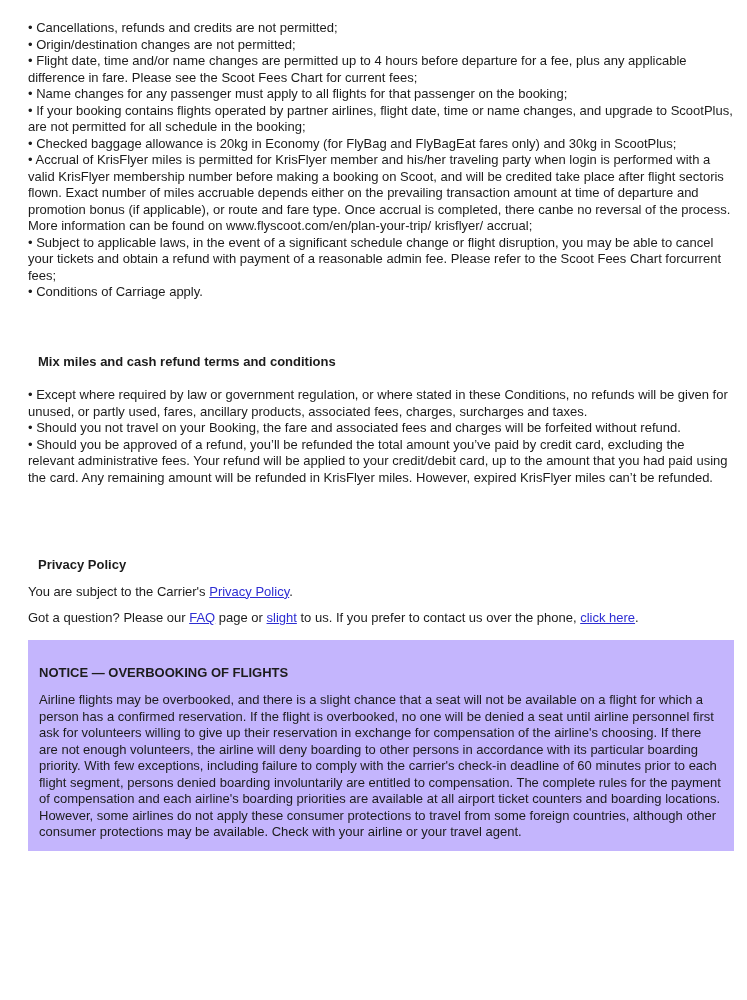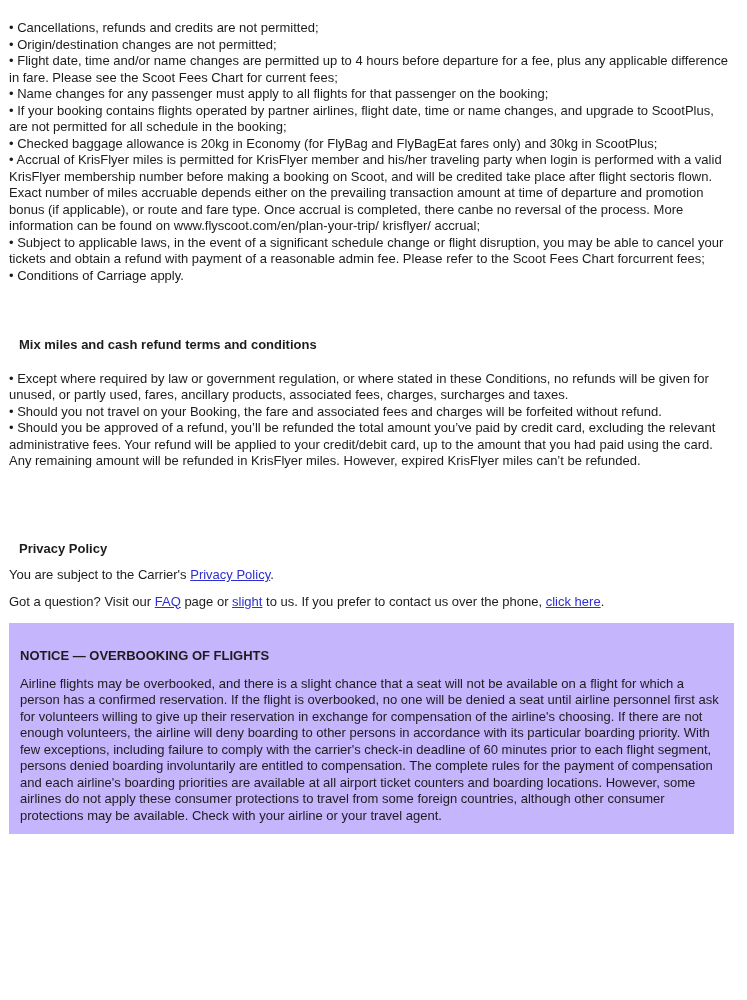--- a/index.html
+++ b/index.html
@@ -11,21 +11,21 @@
   body {
     width: 747px;
     height: 1000px;
     font-family: "Liberation Sans", "DejaVu Sans", sans-serif;
     font-size: 13px;
     line-height: 16.5px;
     color: #1c1c1c;
     overflow: hidden;
   }
   .page {
-    padding: 20px 13px 0 9px;
+    padding: 20px 13px 0 28px;
   }
   .bullet-item {
     margin: 0;
   }
   .bullet-mark {
     display: inline;
   }
   .section-heading {
     font-weight: bold;
     font-size: 13px;
@@ -84,20 +84,20 @@
 
   <div>
     <div class="bullet-item"><span class="bullet-mark">•</span> <span>Except where required by law or government regulation, or where stated in these Conditions, no refunds will be given for unused, or partly used, fares, ancillary products, associated fees, charges, surcharges and taxes.</span></div>
     <div class="bullet-item"><span class="bullet-mark">•</span> <span>Should you not travel on your Booking, the fare and associated fees and charges will be forfeited without refund.</span></div>
     <div class="bullet-item"><span class="bullet-mark">•</span> <span>Should you be approved of a refund, you’ll be refunded the total amount you’ve paid by credit card, excluding the relevant administrative fees. Your refund will be applied to your credit/debit card, up to the amount that you had paid using the card. Any remaining amount will be refunded in KrisFlyer miles. However, expired KrisFlyer miles can’t be refunded.</span></div>
   </div>
 
   <h2 class="section-heading privacy-heading">Privacy Policy</h2>
   <p class="privacy-line"><span>You are subject to the Carrier's </span><a class="link">Privacy Policy</a><span>.</span></p>
 
-  <p class="contact-line"><span>Got a question? Visit our </span><a class="link">FAQ</a><span> page or </span><a class="link">slight</a><span> to us. If you prefer to contact us over the phone, </span><a class="link">click here</a><span>.</span></p>
+  <p class="contact-line"><span>Got a question? Please our </span><a class="link">FAQ</a><span> page or </span><a class="link">slight</a><span> to us. If you prefer to contact us over the phone, </span><a class="link">click here</a><span>.</span></p>
 
   <div class="notice-box">
     <h3 class="section-heading notice-heading">NOTICE — OVERBOOKING OF FLIGHTS</h3>
     <p class="notice-body">Airline flights may be overbooked, and there is a slight chance that a seat will not be available on a flight for which a person has a confirmed reservation. If the flight is overbooked, no one will be denied a seat until airline personnel first ask for volunteers willing to give up their reservation in exchange for compensation of the airline's choosing. If there are not enough volunteers, the airline will deny boarding to other persons in accordance with its particular boarding priority. With few exceptions, including failure to comply with the carrier's check-in deadline of 60 minutes prior to each flight segment, persons denied boarding involuntarily are entitled to compensation. The complete rules for the payment of compensation and each airline's boarding priorities are available at all airport ticket counters and boarding locations. However, some airlines do not apply these consumer protections to travel from some foreign countries, although other consumer protections may be available. Check with your airline or your travel agent.</p>
   </div>
 
 </div>
 
 </body></html>

